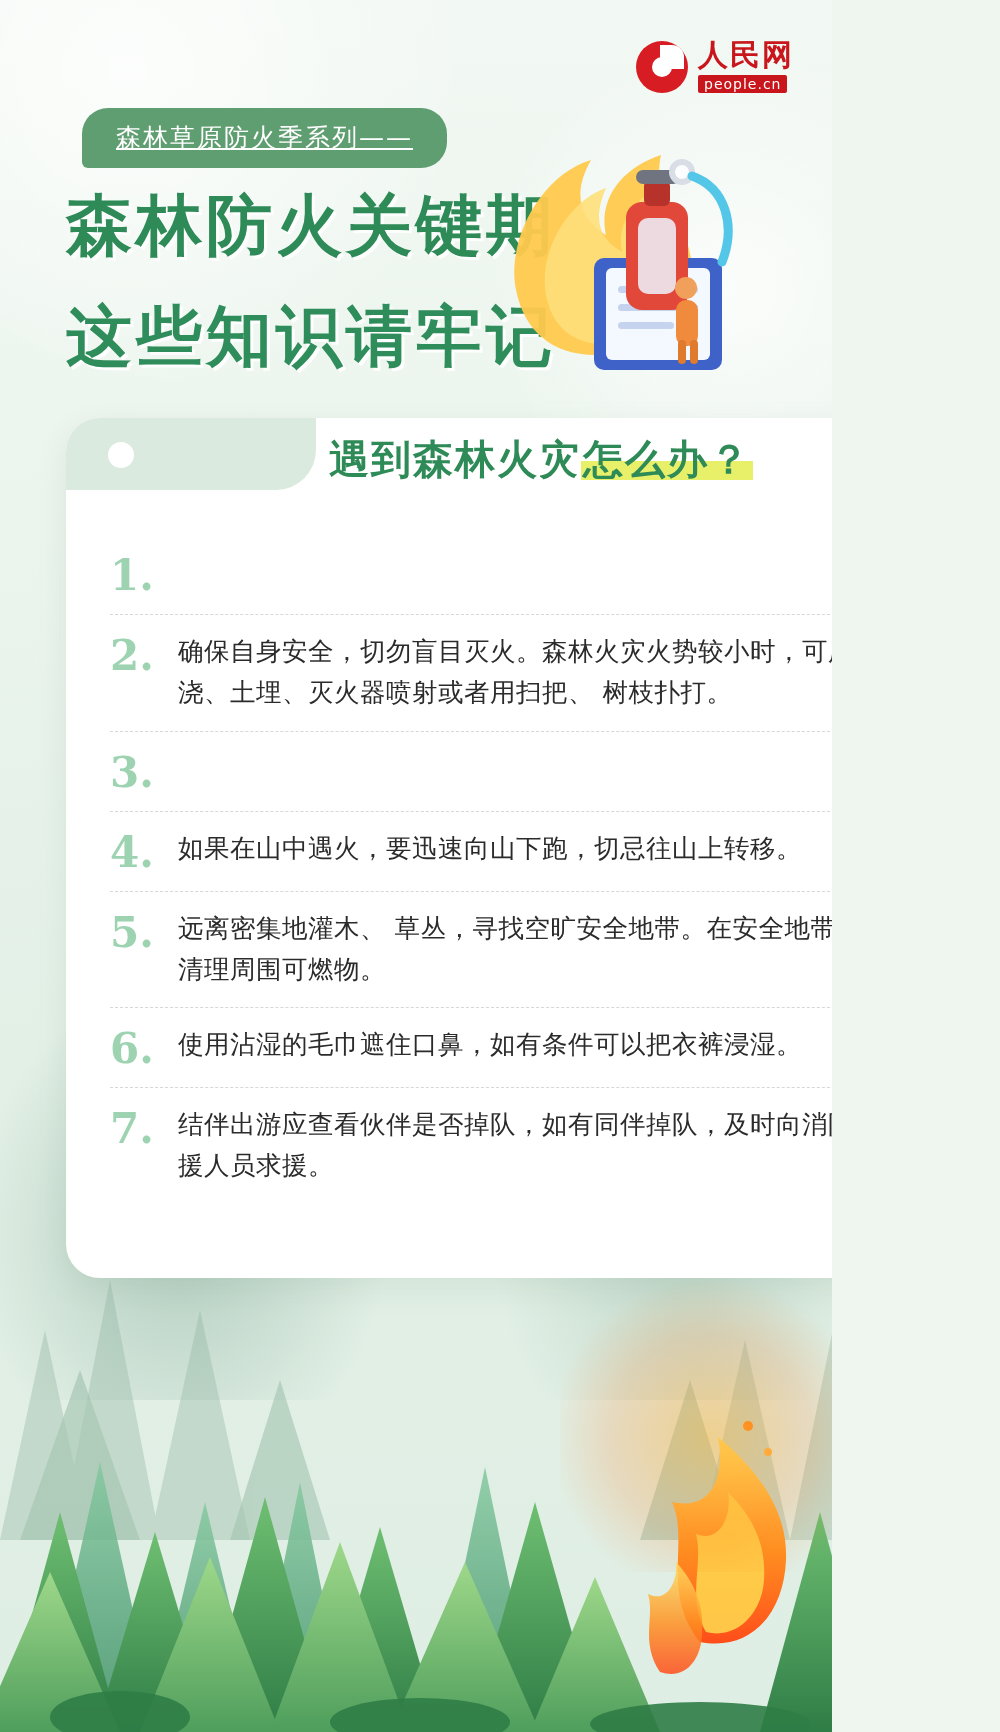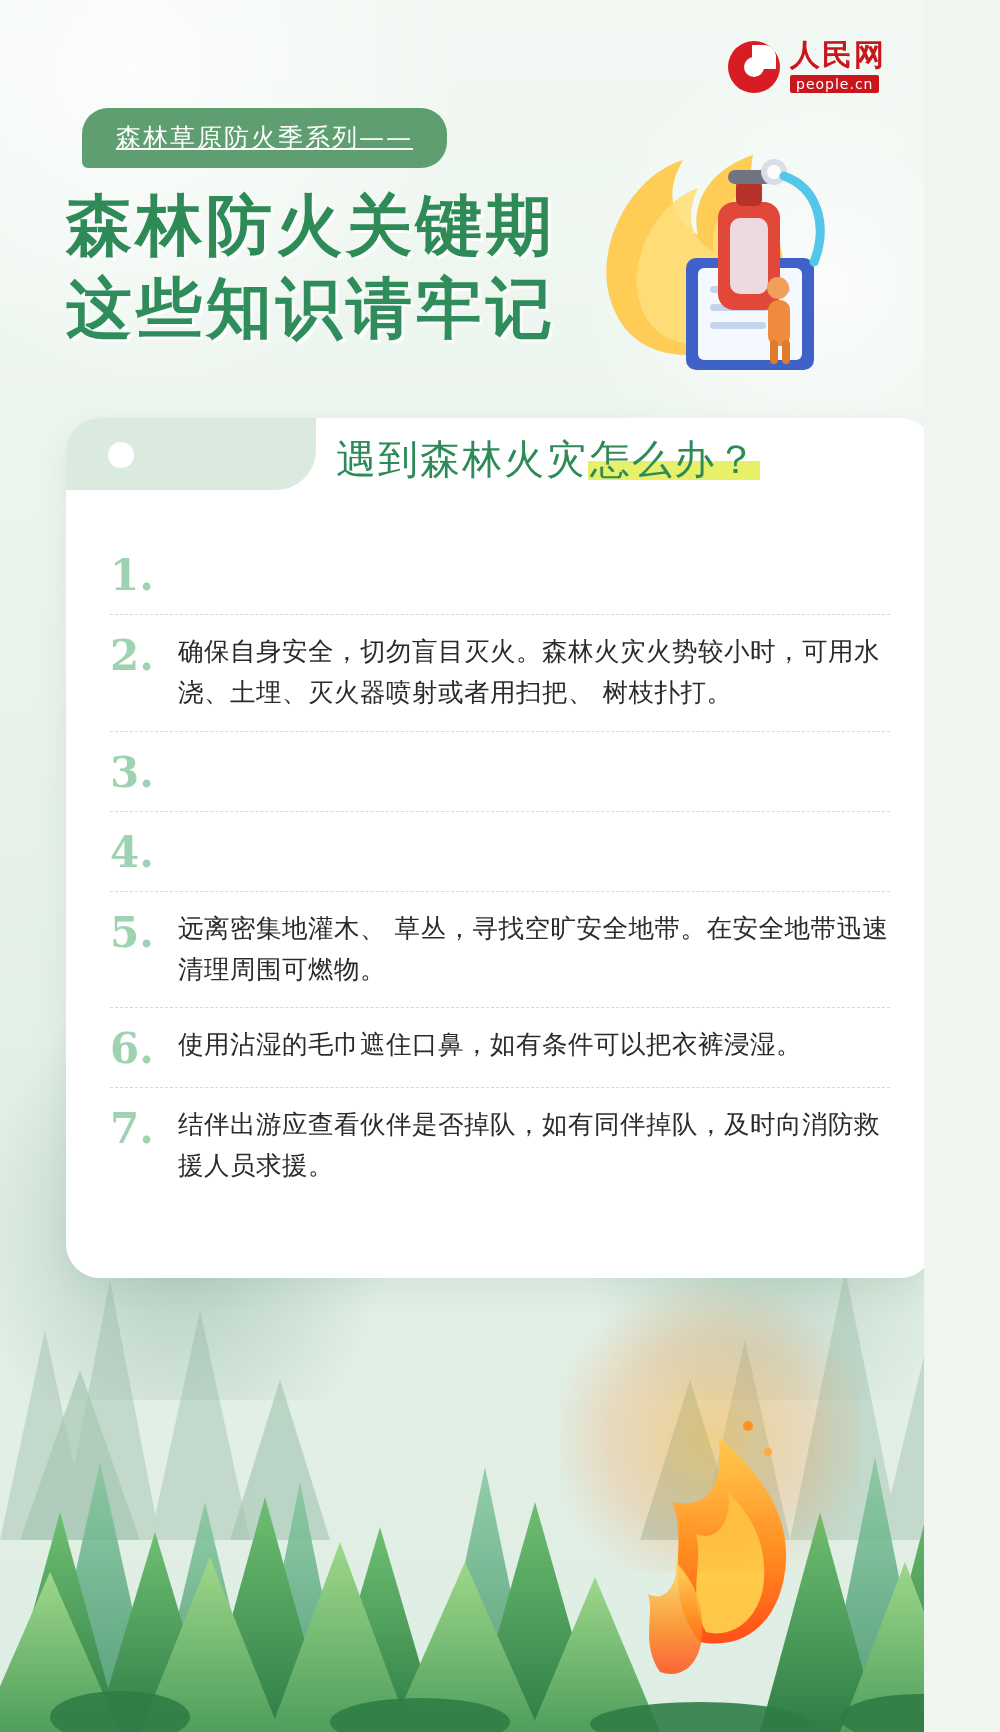--- a/index.html
+++ b/index.html
@@ -8,21 +8,21 @@
   }
   body {
     width: 1000px;
     height: 1732px;
     font-family: "DejaVu Sans", "Liberation Sans", sans-serif;
     background: #eef6ef;
     overflow: hidden;
   }
   .poster {
     position: relative;
-    width: 924px;
+    width: 832px;
     height: 1732px;
     background: linear-gradient(180deg, #f2f8f3 0%, #eaf4ec 35%, #e3f0e6 60%, #dfeee4 100%);
     overflow: hidden;
   }
 
   
   .bg-soft-1 {
     position: absolute;
     left: -120px; top: -140px;
     width: 620px; height: 520px;
@@ -130,21 +130,21 @@
   }
   .title-line {
     font-size: 66px;
     font-weight: bold;
     color: #2e8b57;
     letter-spacing: 4px;
     line-height: 1.25;
     text-shadow: 3px 3px 0 rgba(255,255,255,.85);
     white-space: nowrap;
   }
-  .title-line.l2 { color: #2f8d5b; }
+  .title-line.l2 { color: #2f8d5b; margin-top: 28px; }
 
   
   .illus {
     position: absolute;
     right: 46px; top: 140px;
     width: 300px; height: 250px;
   }
 
   
   .card {
@@ -165,23 +165,23 @@
   }
   .notch-dot {
     position: absolute;
     left: 108px; top: 442px;
     width: 26px; height: 26px;
     border-radius: 50%;
     background: #ffffff;
   }
   .section-title {
     position: absolute;
-    left: 336px; top: 432px;
+    left: 329px; top: 432px;
     font-size: 40px;
-    font-weight: normal;
+    font-weight: bold;
     color: #2e8b57;
     letter-spacing: 2px;
     white-space: nowrap;
   }
   .section-title .hl {
     background: linear-gradient(180deg, rgba(255,255,255,0) 55%, #e8f06a 55%, #e8f06a 96%, rgba(255,255,255,0) 96%);
     padding: 0 2px;
   }
 
   
@@ -310,20 +310,21 @@
     </div>
     <div class="item">
       <div class="num">2.</div>
       <div class="item-text">确保自身安全，切勿盲目灭火。森林火灾火势较小时，可用水浇、土埋、灭火器喷射或者用扫把、 树枝扑打。</div>
     </div>
     <div class="item">
       <div class="num">3.</div>
     </div>
     <div class="item">
       <div class="num">4.</div>
+      <div class="item-text">如果在山中遇火，要迅速向山下跑，切忌往山上转移。</div>
     </div>
     <div class="item">
       <div class="num">5.</div>
       <div class="item-text">远离密集地灌木、 草丛，寻找空旷安全地带。在安全地带迅速清理周围可燃物。</div>
     </div>
     <div class="item">
       <div class="num">6.</div>
       <div class="item-text">使用沾湿的毛巾遮住口鼻，如有条件可以把衣裤浸湿。</div>
     </div>
     <div class="item">

